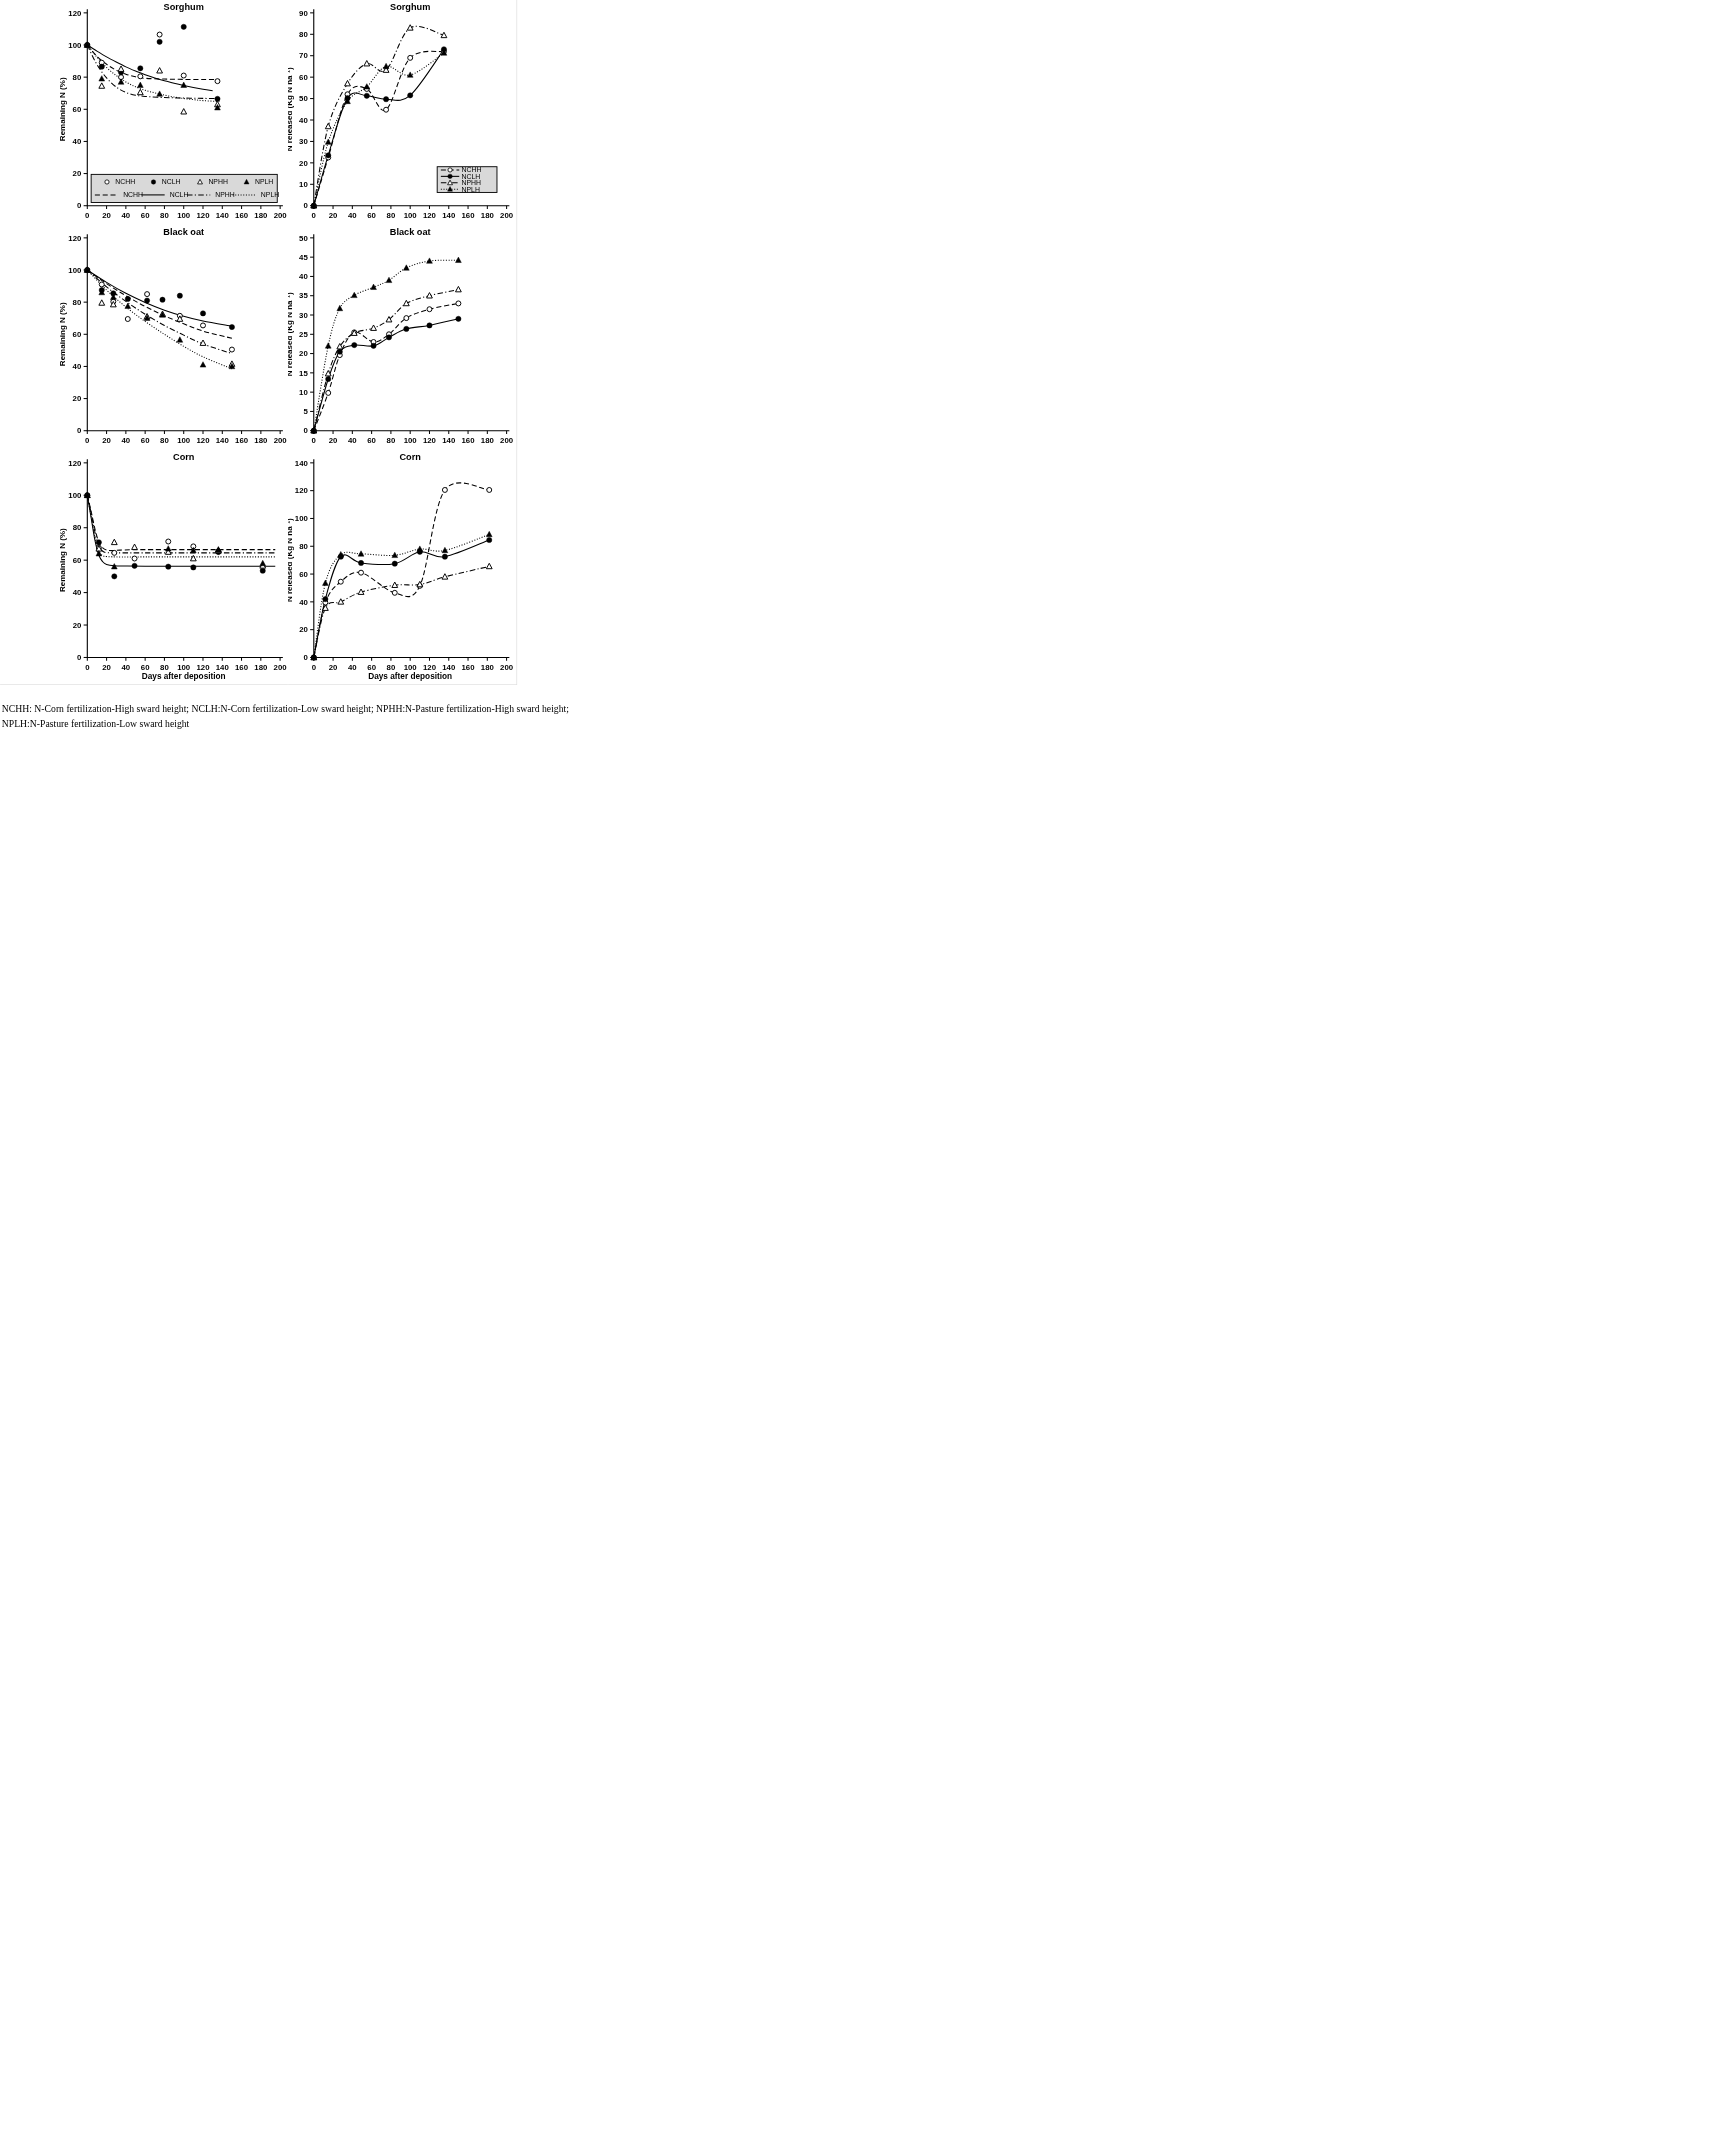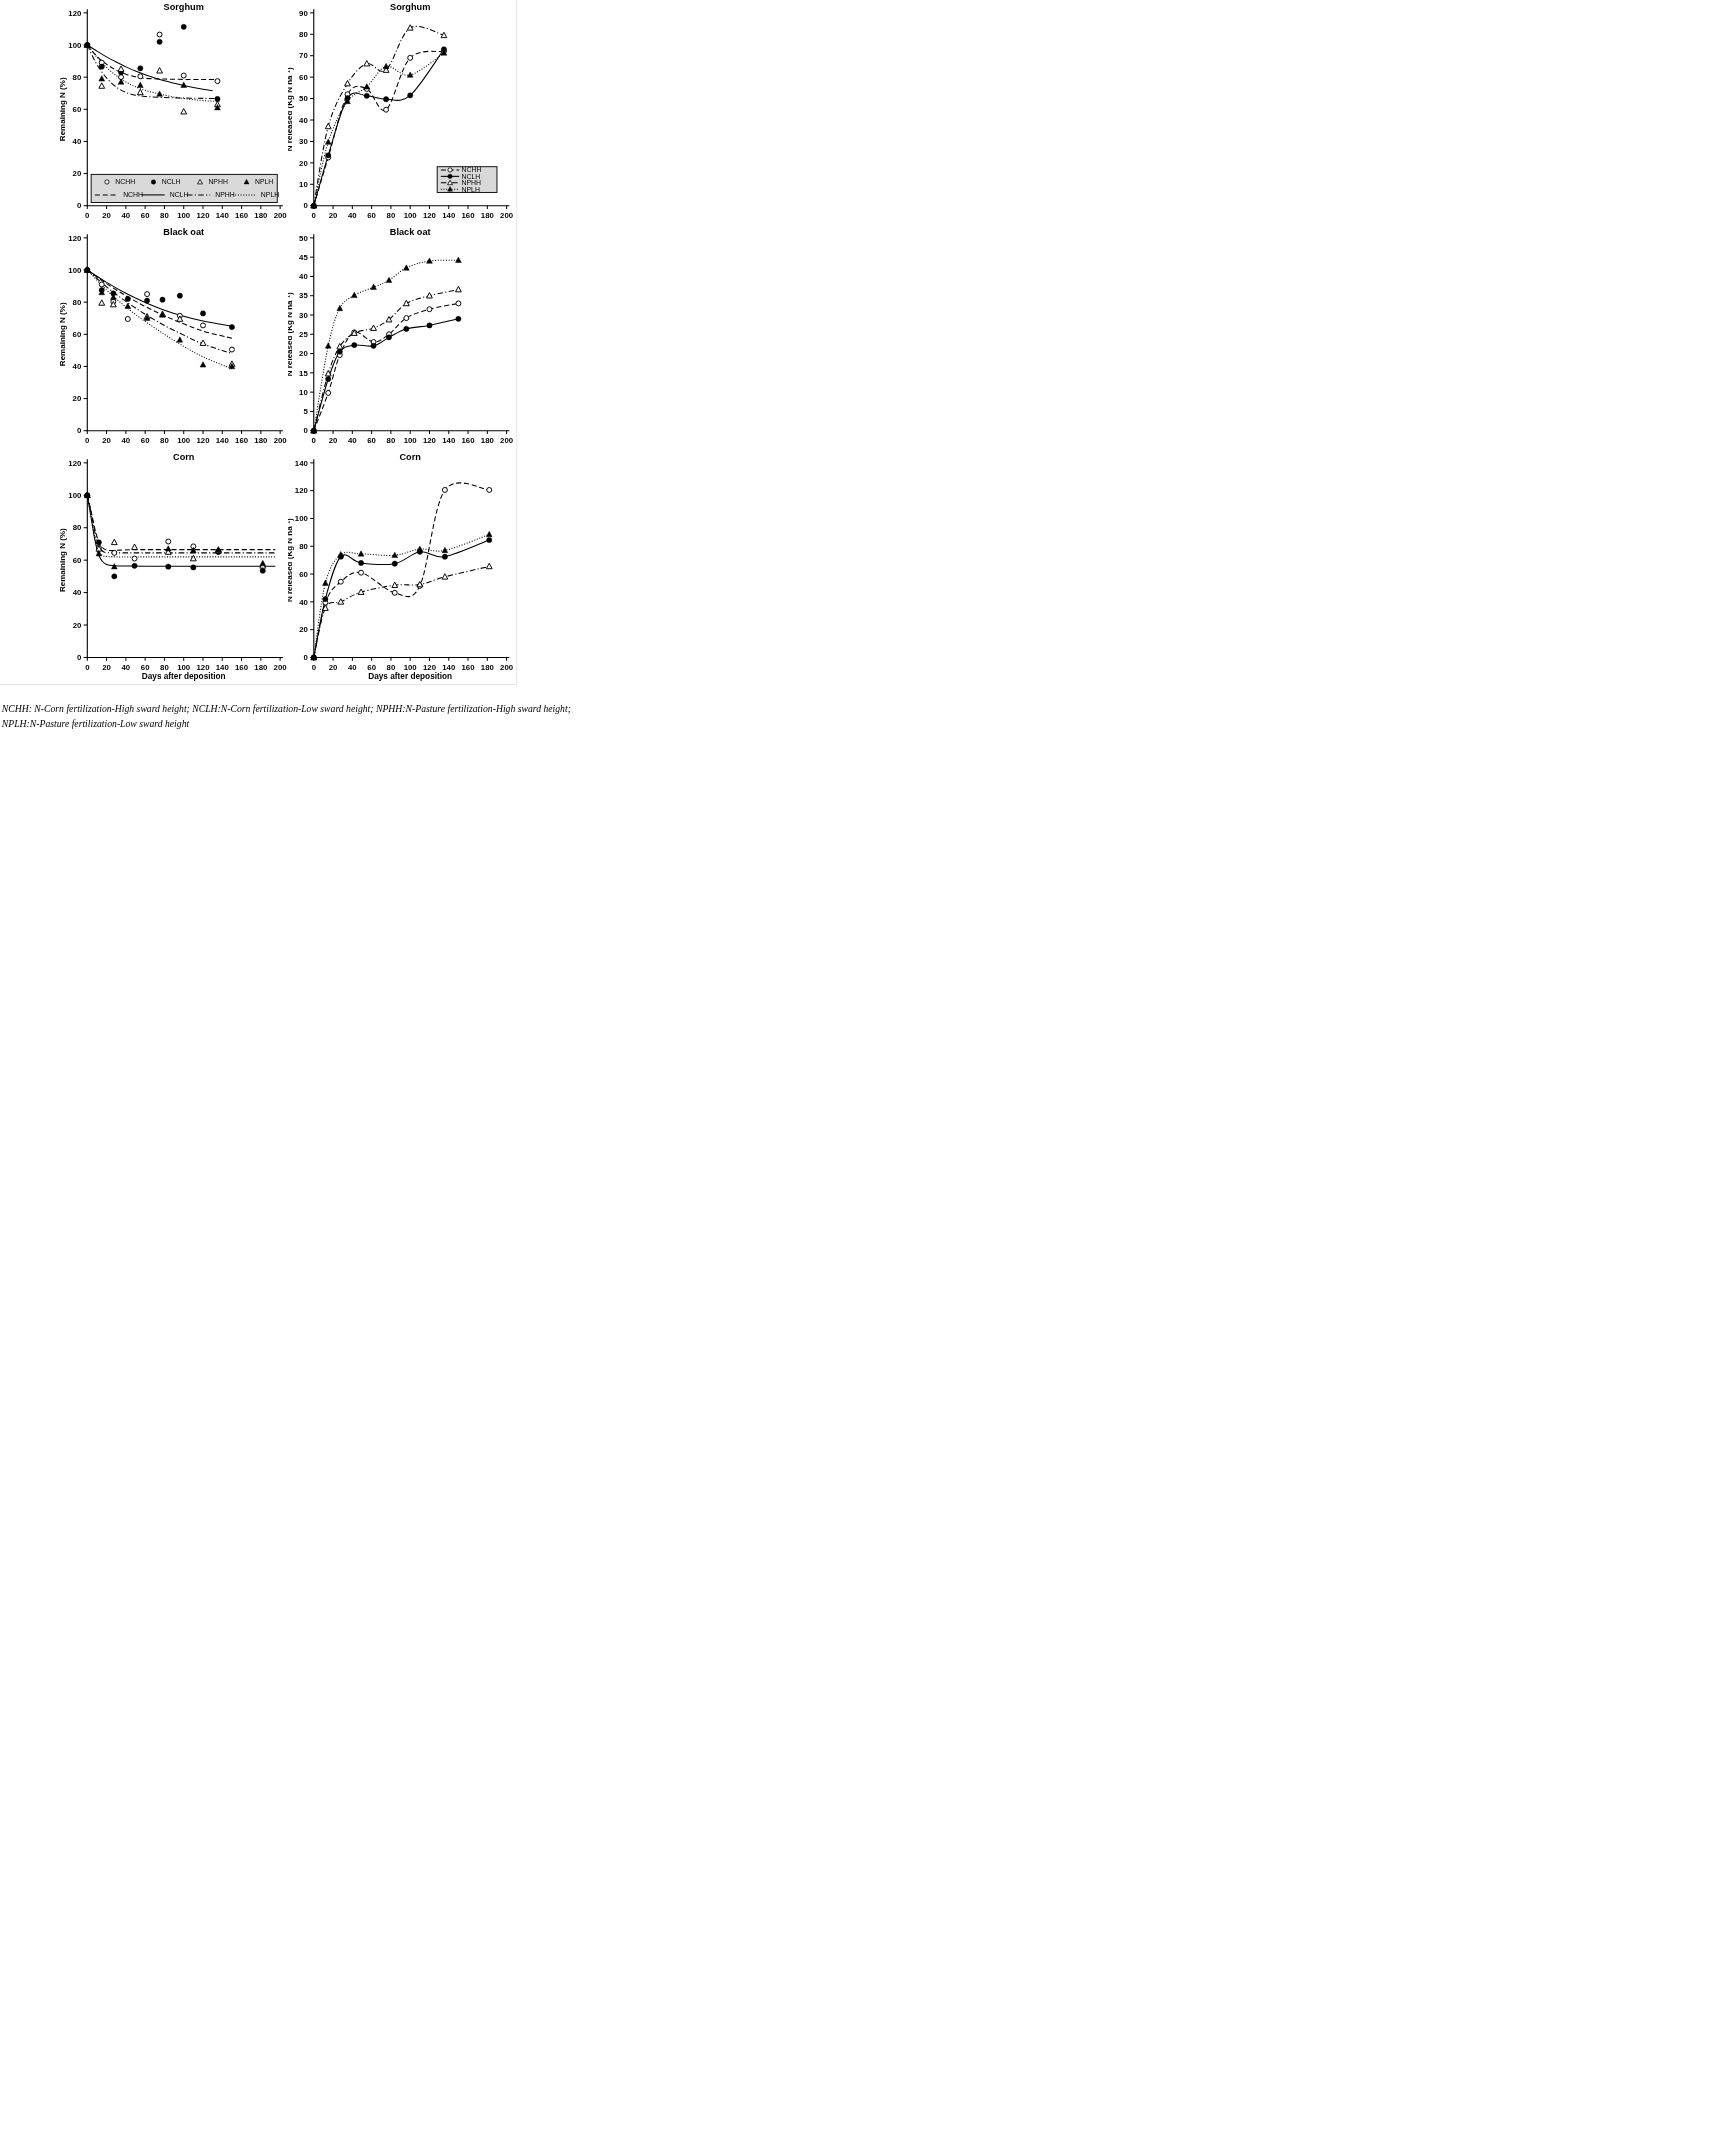--- a/index.html
+++ b/index.html
@@ -1,21 +1,21 @@
 <!DOCTYPE html>
 <html style="font-size:7.4px"><head>
 <meta charset="utf-8">
 <style>
   html,body{margin:0;padding:0;background:#ffffff;}
   body{width:577px;font-family:"Liberation Sans",sans-serif;color:#000;}
   .figure-grid{display:grid;grid-template-columns:288px 288px;background:#fff;}
   .panel{position:relative;}
   svg{display:block;}
   svg text{font-family:"Liberation Sans",sans-serif;fill:#000;}
-  .caption{font-family:"Liberation Serif",serif;font-style:italic;font-size:9.7px;
+  .caption{font-family:"Liberation Serif",serif;font-size:9.7px;
            line-height:1.5;padding:7.4px 2.8px 3.7px 1.8px;color:#000;}
 </style>
 </head>
 <body>
 
 <div class="figure-grid">
   <div class="panel">
     <svg width="288" height="225" viewBox="0 0 627 490">
         <path d="M 190 20 L 190 448 L 616 448" fill="none" stroke="#000000" stroke-width="2.4"></path>
         <line x1="190" y1="448" x2="190" y2="455" stroke="#000000" stroke-width="2.2"></line>

